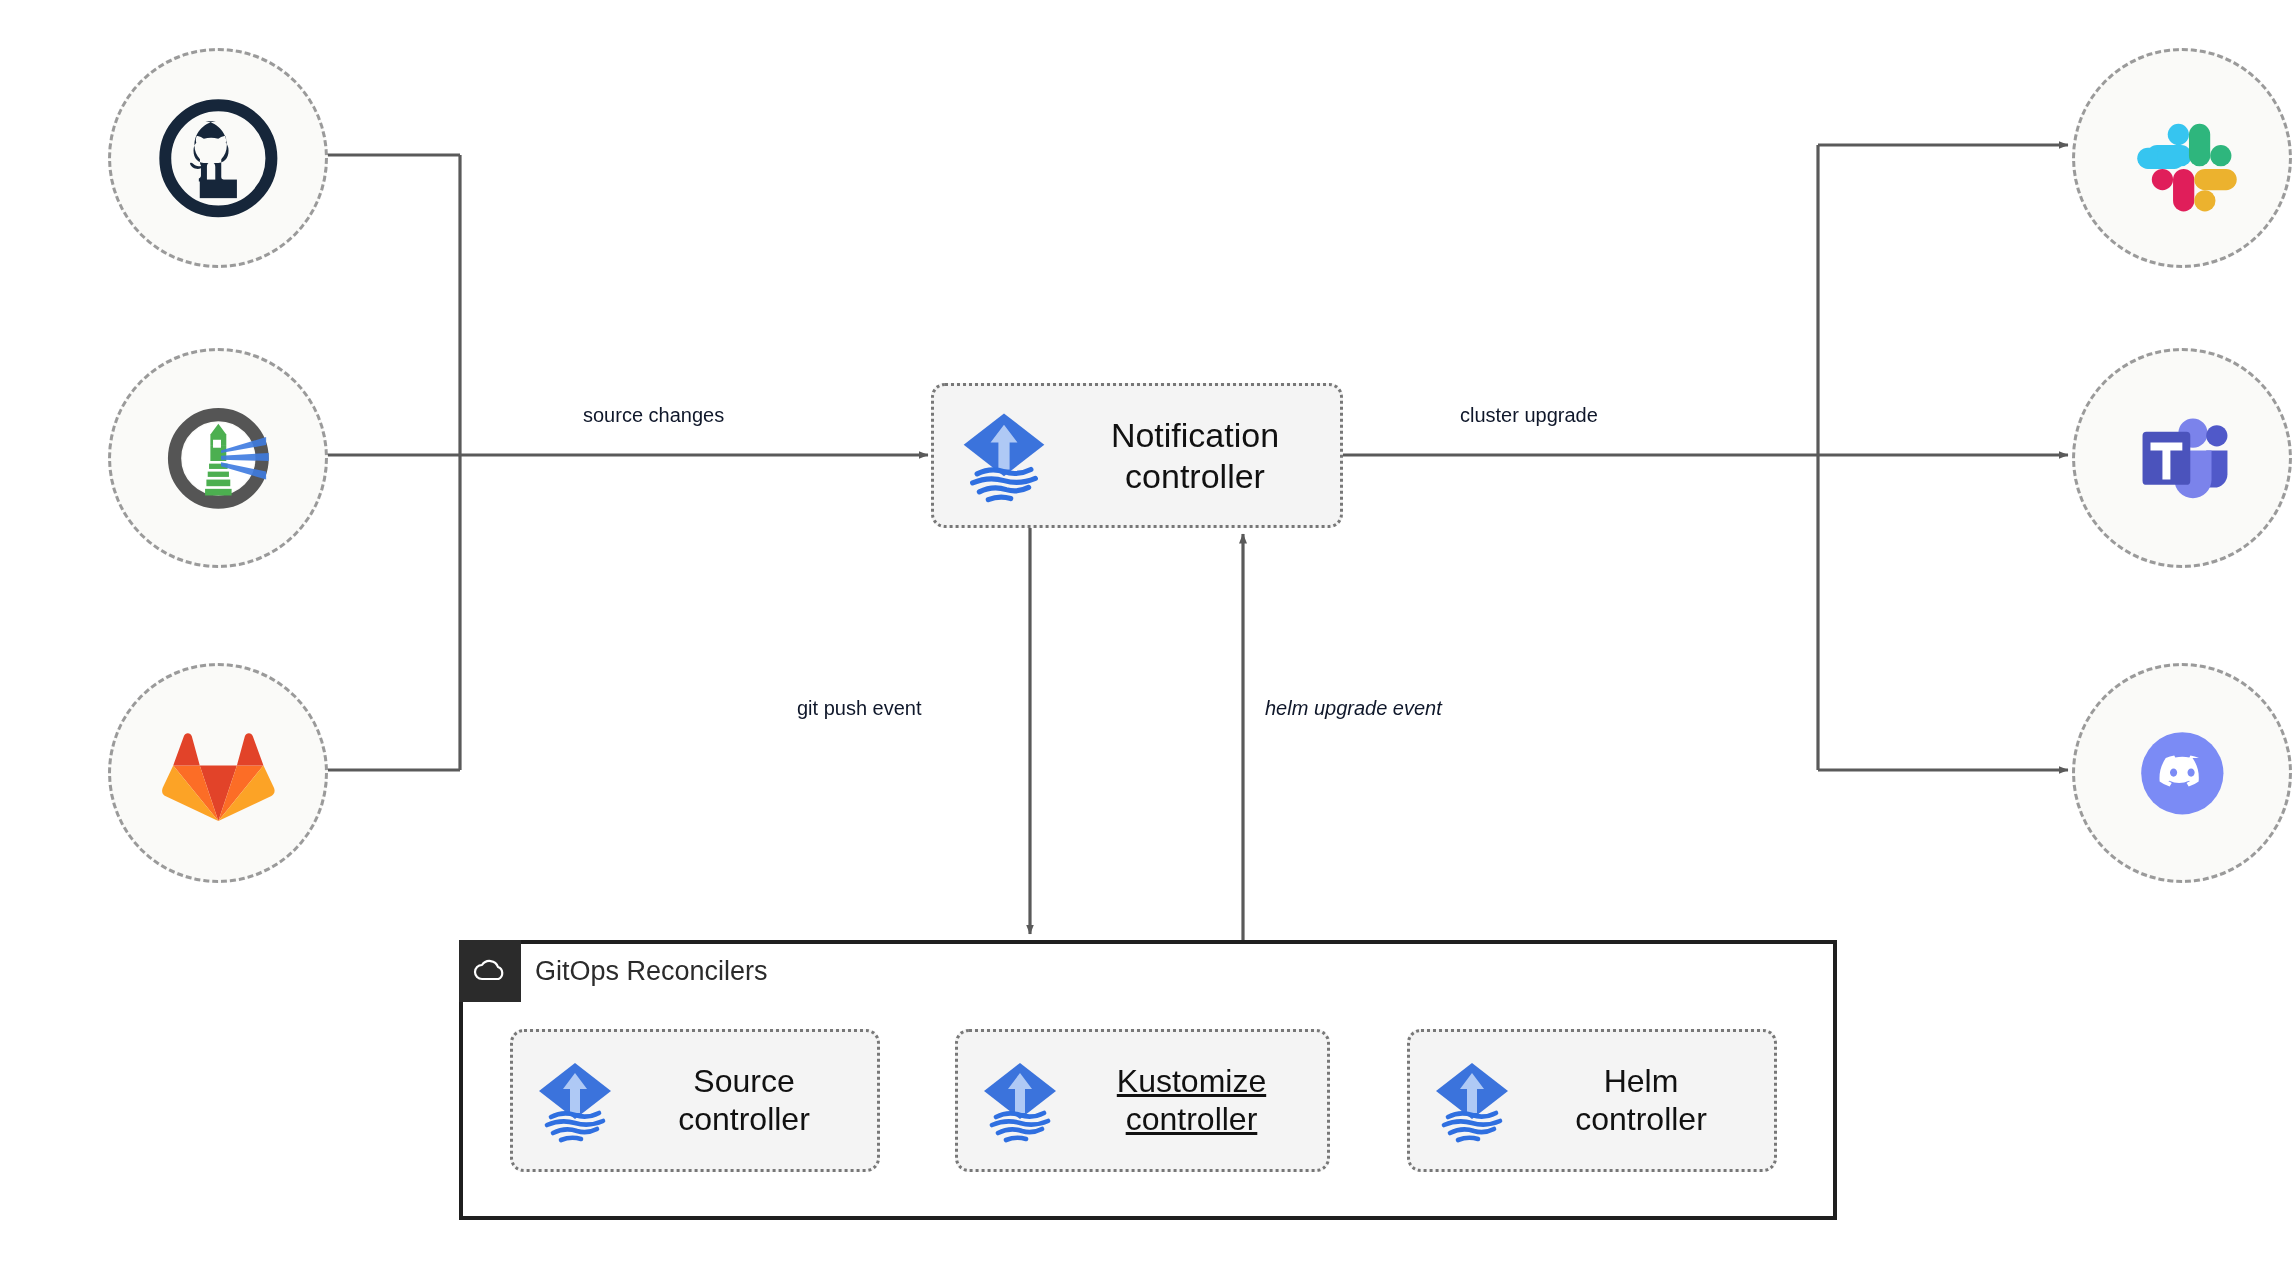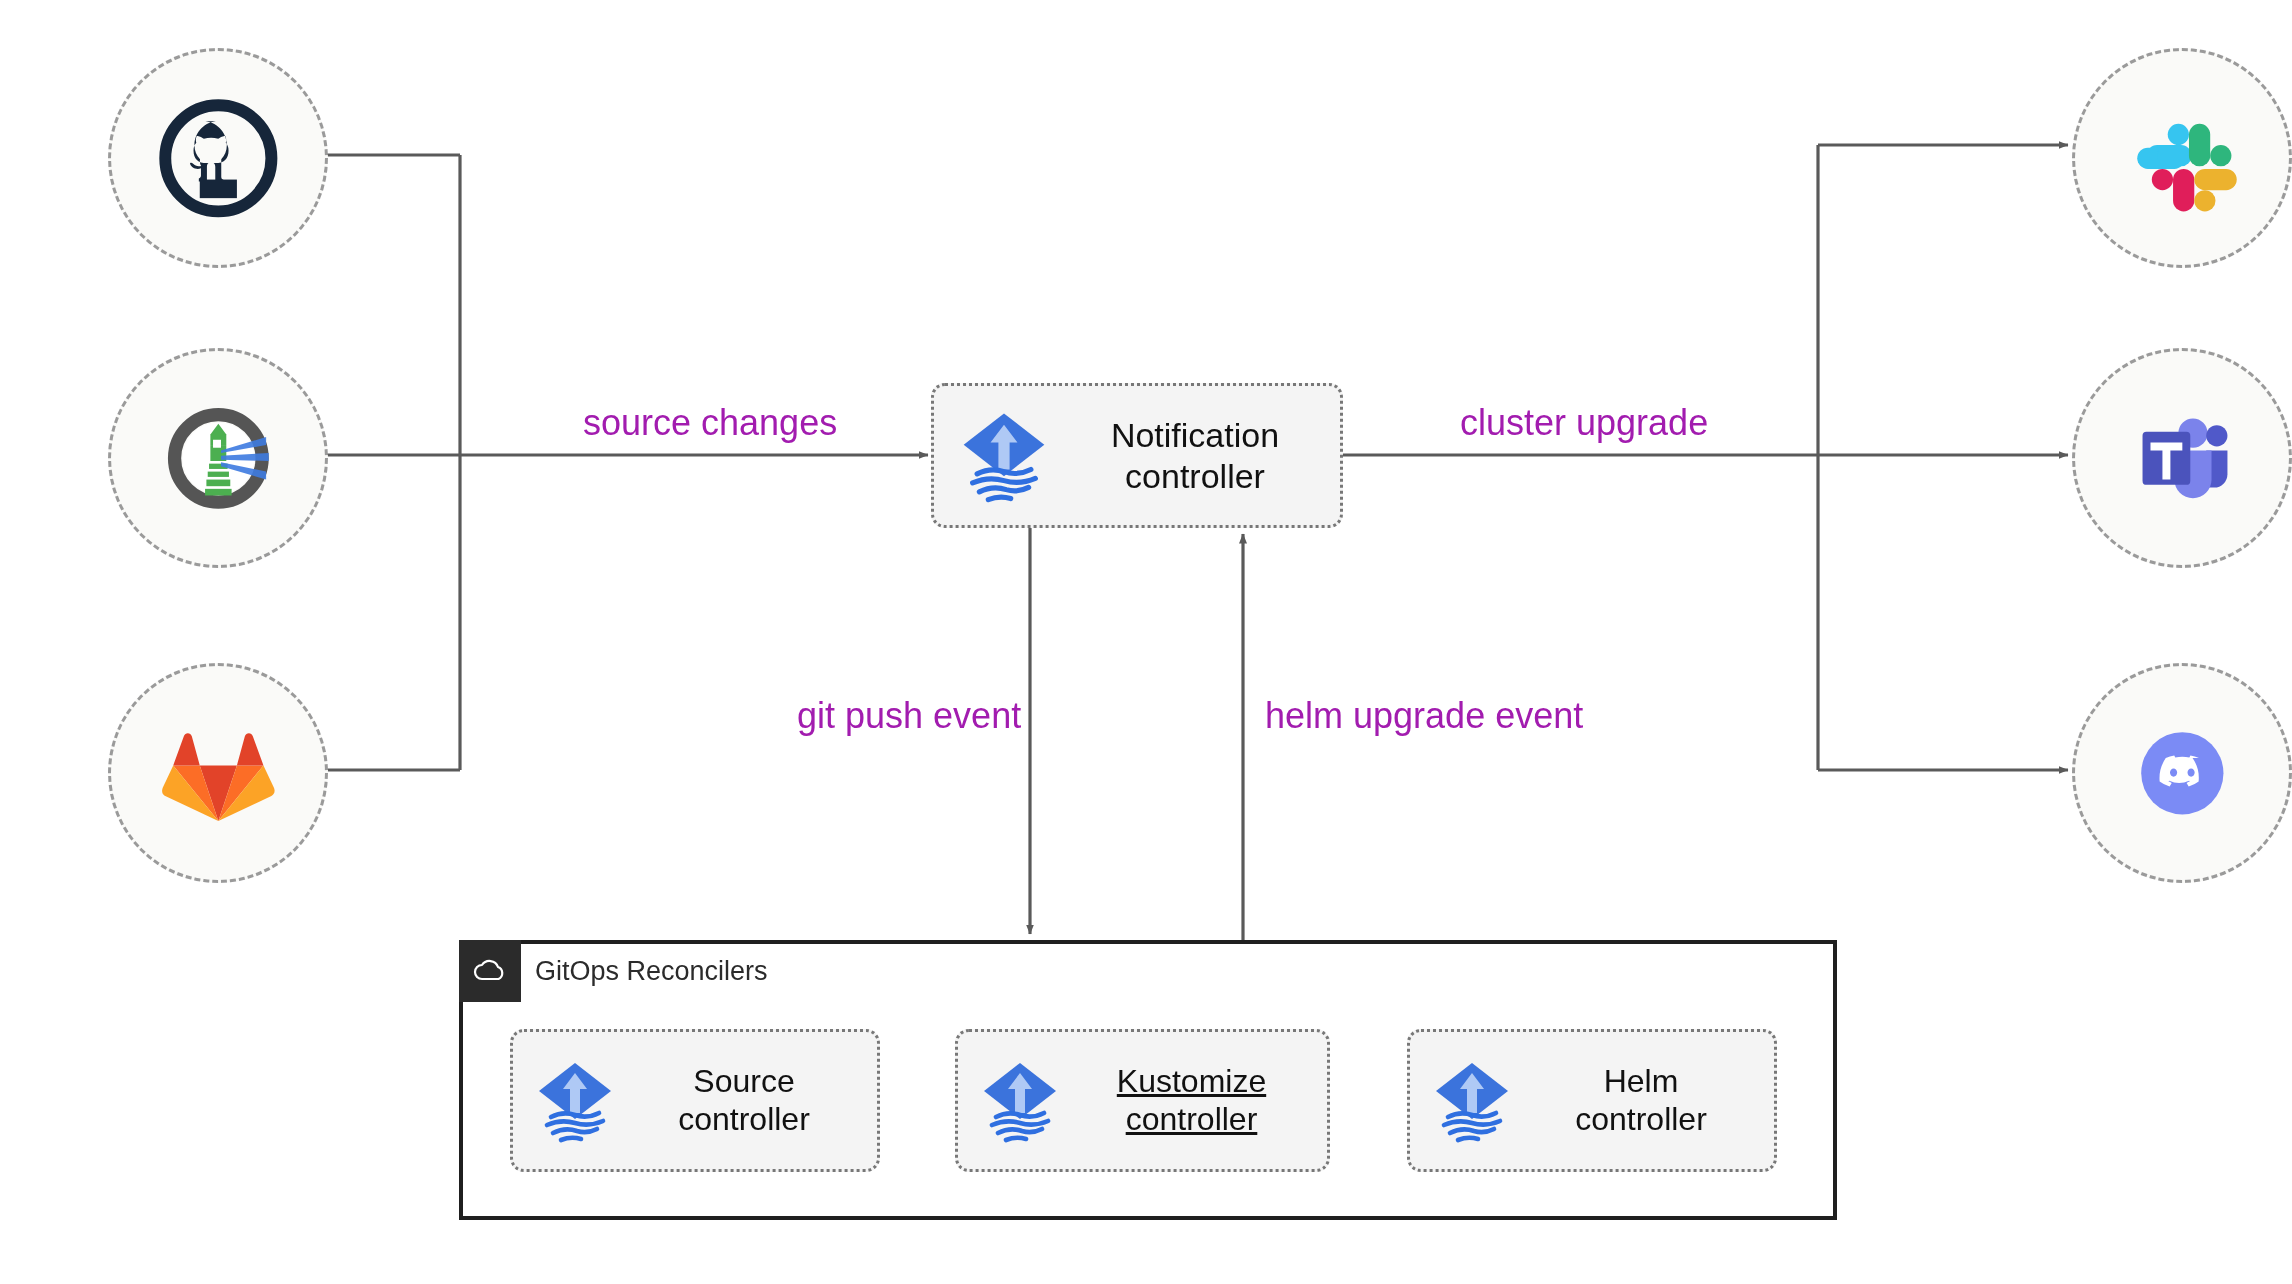--- a/index.html
+++ b/index.html
@@ -20,22 +20,22 @@
     display:flex;align-items:center;box-sizing:border-box;
   }
   .ctrl-card .flux{flex:0 0 auto;display:block;}
   .ctrl-card .ctrl-label{
     flex:1 1 auto;text-align:center;color:#111;line-height:1.18;
     white-space:pre-line;
   }
 
   
   .edge-label{
-    position:absolute;color:#a21caf;white-space:nowrap;
-    font-size:36px;line-height:1;
+    position:absolute;color:#0f172a;white-space:nowrap;
+    font-size:20px;line-height:1;
   }
 
   
   #gitops-container{
     position:absolute;left:459px;top:940px;width:1378px;height:280px;
     border:4px solid #1f1f1f;background:#ffffff;box-sizing:border-box;
   }
   #gitops-tab{
     position:absolute;left:459px;top:940px;width:62px;height:62px;
     background:#2b2b2b;display:flex;align-items:center;justify-content:center;
@@ -181,21 +181,21 @@
   <div class="node-circle" style="left:2072px;top:663px;width:214px;height:214px;">
     <svg class="glyph" viewBox="0 0 100 100">
       <circle cx="50" cy="50" r="31" fill="#7B8BF5"></circle>
       <path fill="#ffffff" d="M62.5 38.5a24 24 0 0 0-6.4-2l-0.8 1.6a22 22 0 0 0-10.6 0L43.9 36.5a24 24 0 0 0-6.4 2c-4 6-5.1 11.8-4.6 17.6a24.5 24.5 0 0 0 7.5 3.8l1.6-2.7a15.7 15.7 0 0 1-2.5-1.2l0.6-0.5a17.5 17.5 0 0 0 15 0l0.6 0.5a15.7 15.7 0 0 1-2.5 1.2l1.6 2.7a24.5 24.5 0 0 0 7.5-3.8c0.6-6.7-1-12.5-4.6-17.6zM43.4 52.5c-1.5 0-2.7-1.4-2.7-3.1s1.2-3.1 2.7-3.1 2.7 1.4 2.7 3.1-1.2 3.1-2.7 3.1zm13.2 0c-1.5 0-2.7-1.4-2.7-3.1s1.2-3.1 2.7-3.1 2.7 1.4 2.7 3.1-1.2 3.1-2.7 3.1z"></path>
     </svg>
   </div>
 
   <div class="edge-label" style="left:583px;top:405px;">source changes</div>
   <div class="edge-label" style="left:1460px;top:405px;">cluster upgrade</div>
   <div class="edge-label" style="left:797px;top:698px;">git push event</div>
-  <div class="edge-label" style="left:1265px;top:698px;">helm upgrade event</div>
+  <div class="edge-label" style="left:1265px;top:698px;font-style:italic;">helm upgrade event</div>
 
   <div id="gitops-container"></div>
   <div id="gitops-tab">
     <svg width="36" height="28" viewBox="0 0 36 28">
       <path d="M10 22 A7 7 0 0 1 10 8 A9 9 0 0 1 26 10 A6.5 6.5 0 0 1 26.5 22 Z" fill="none" stroke="#ffffff" stroke-width="2.2" stroke-linejoin="round"></path>
     </svg>
   </div>
   <div id="gitops-title">GitOps Reconcilers</div>
 
   <div class="ctrl-card" style="left:510px;top:1029px;width:370px;height:143px;padding:0 14px 0 12px;">

